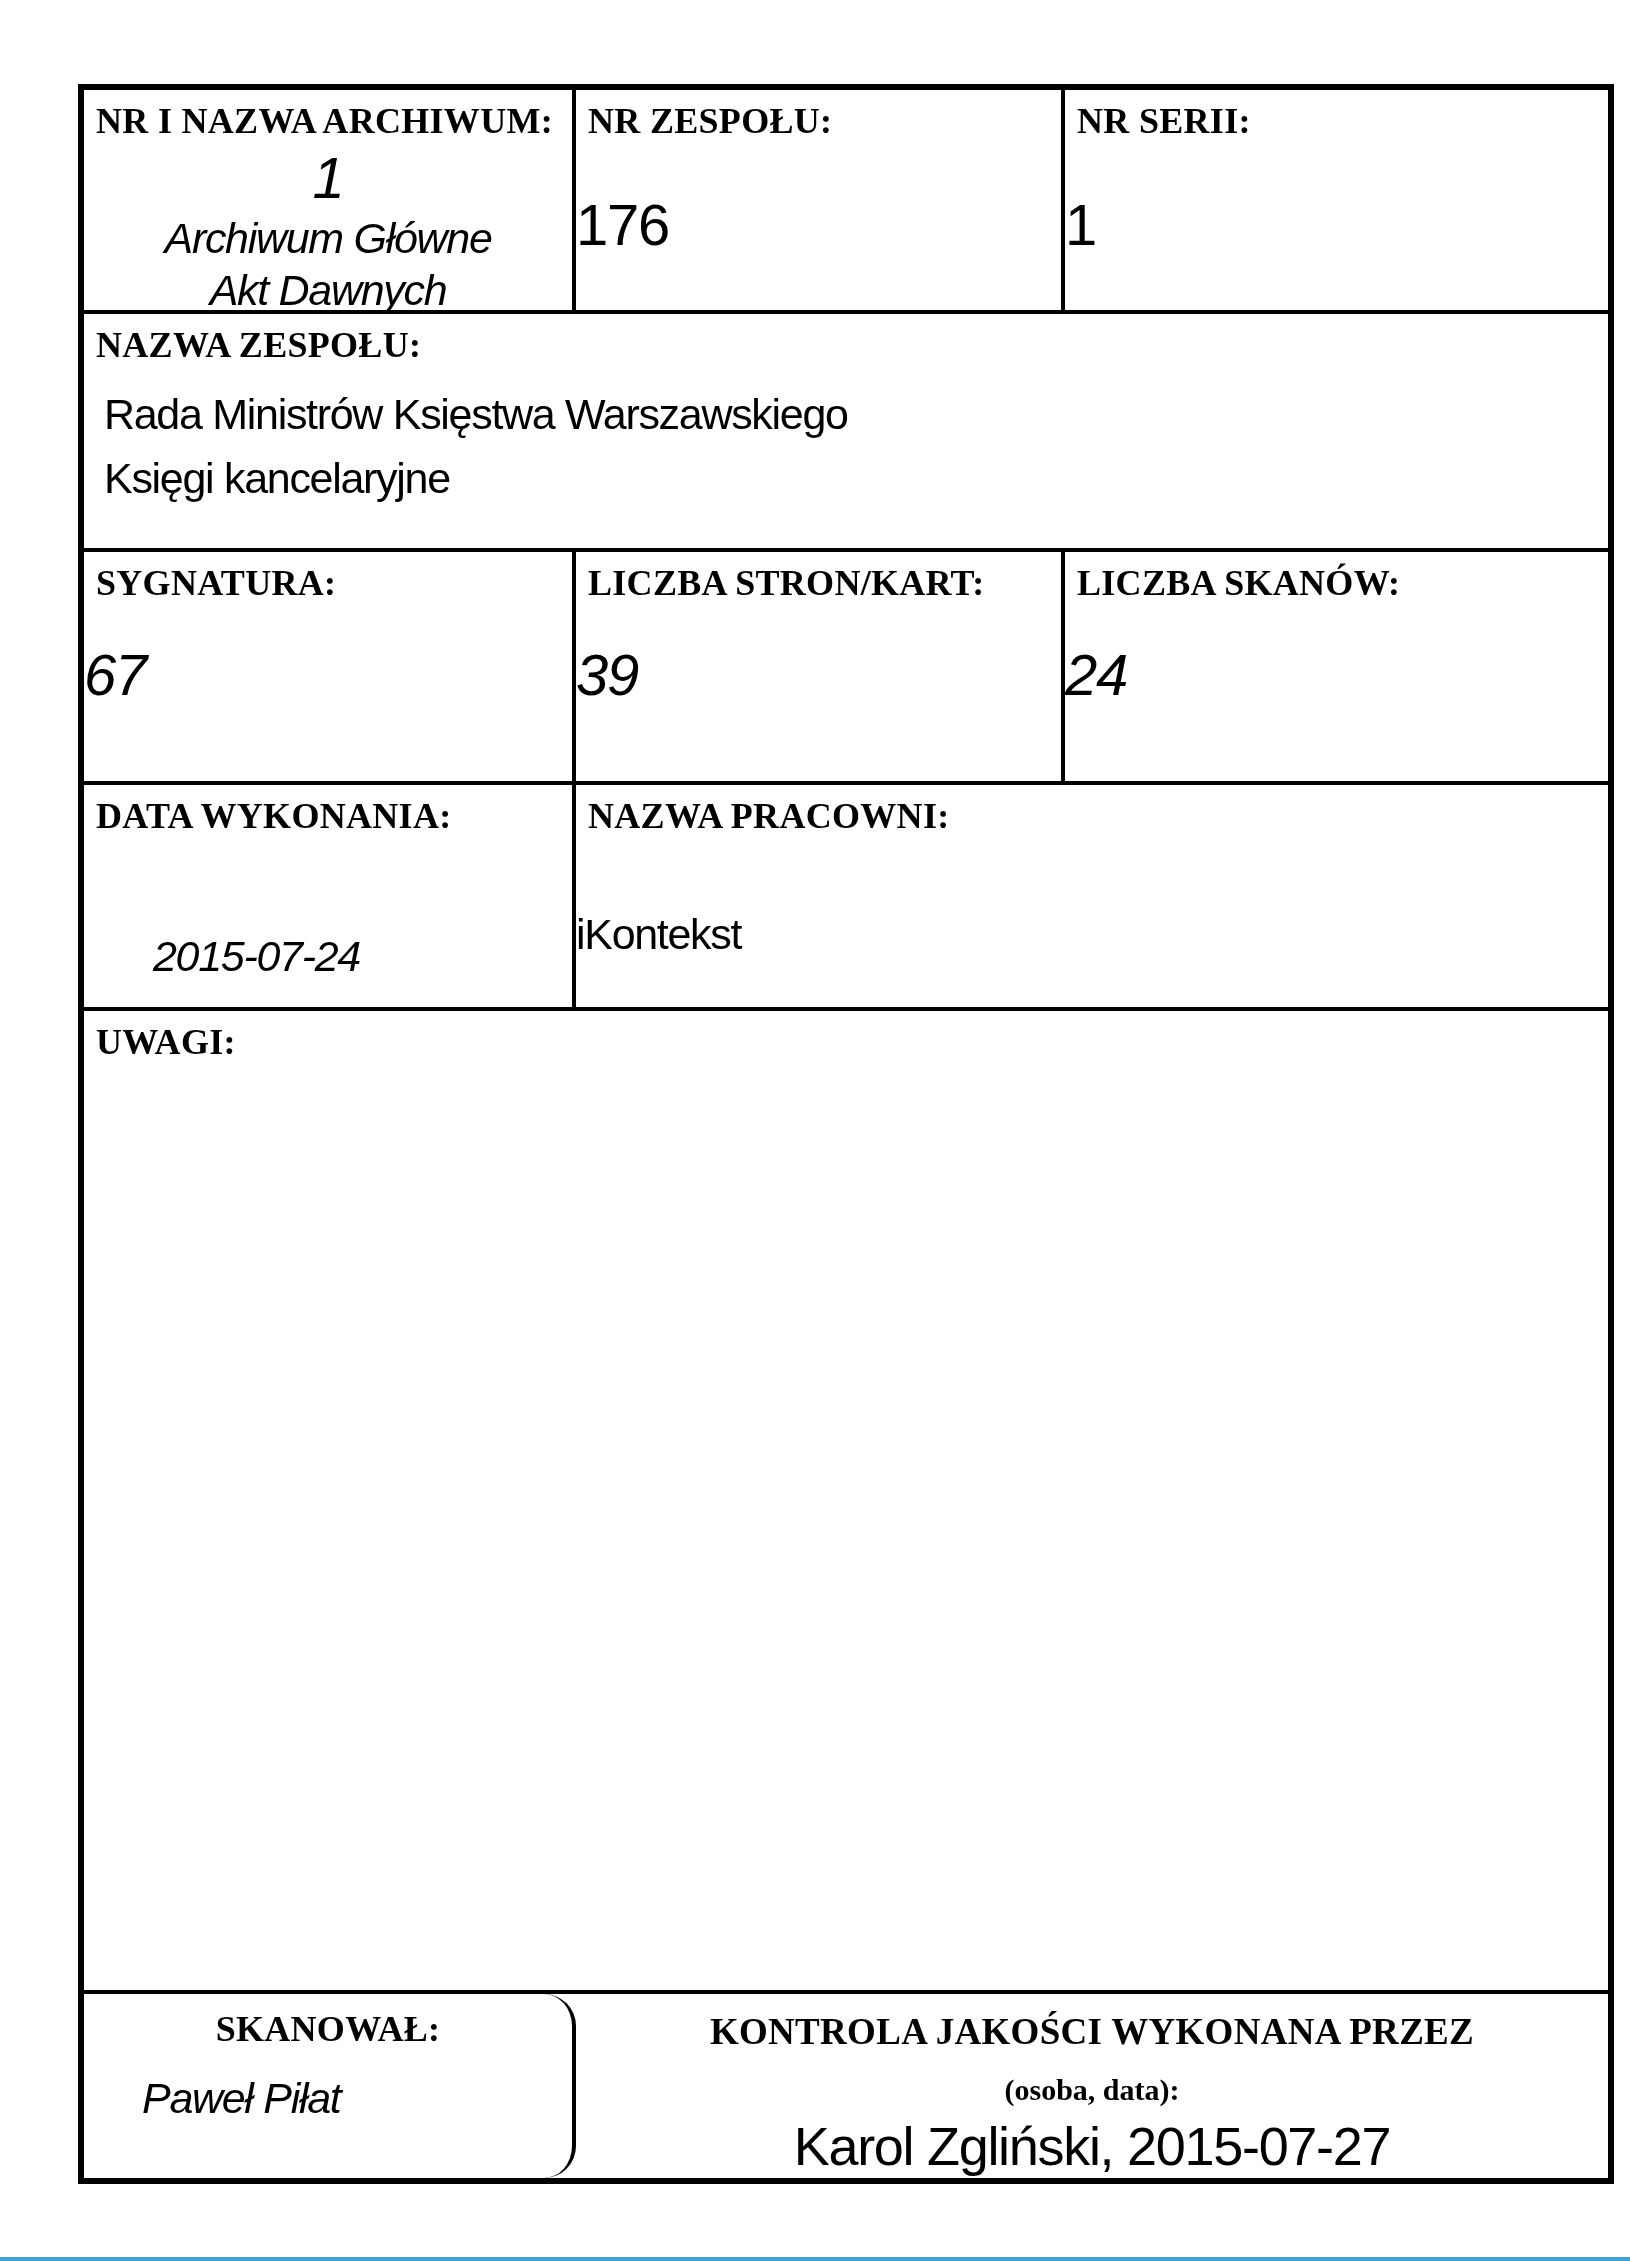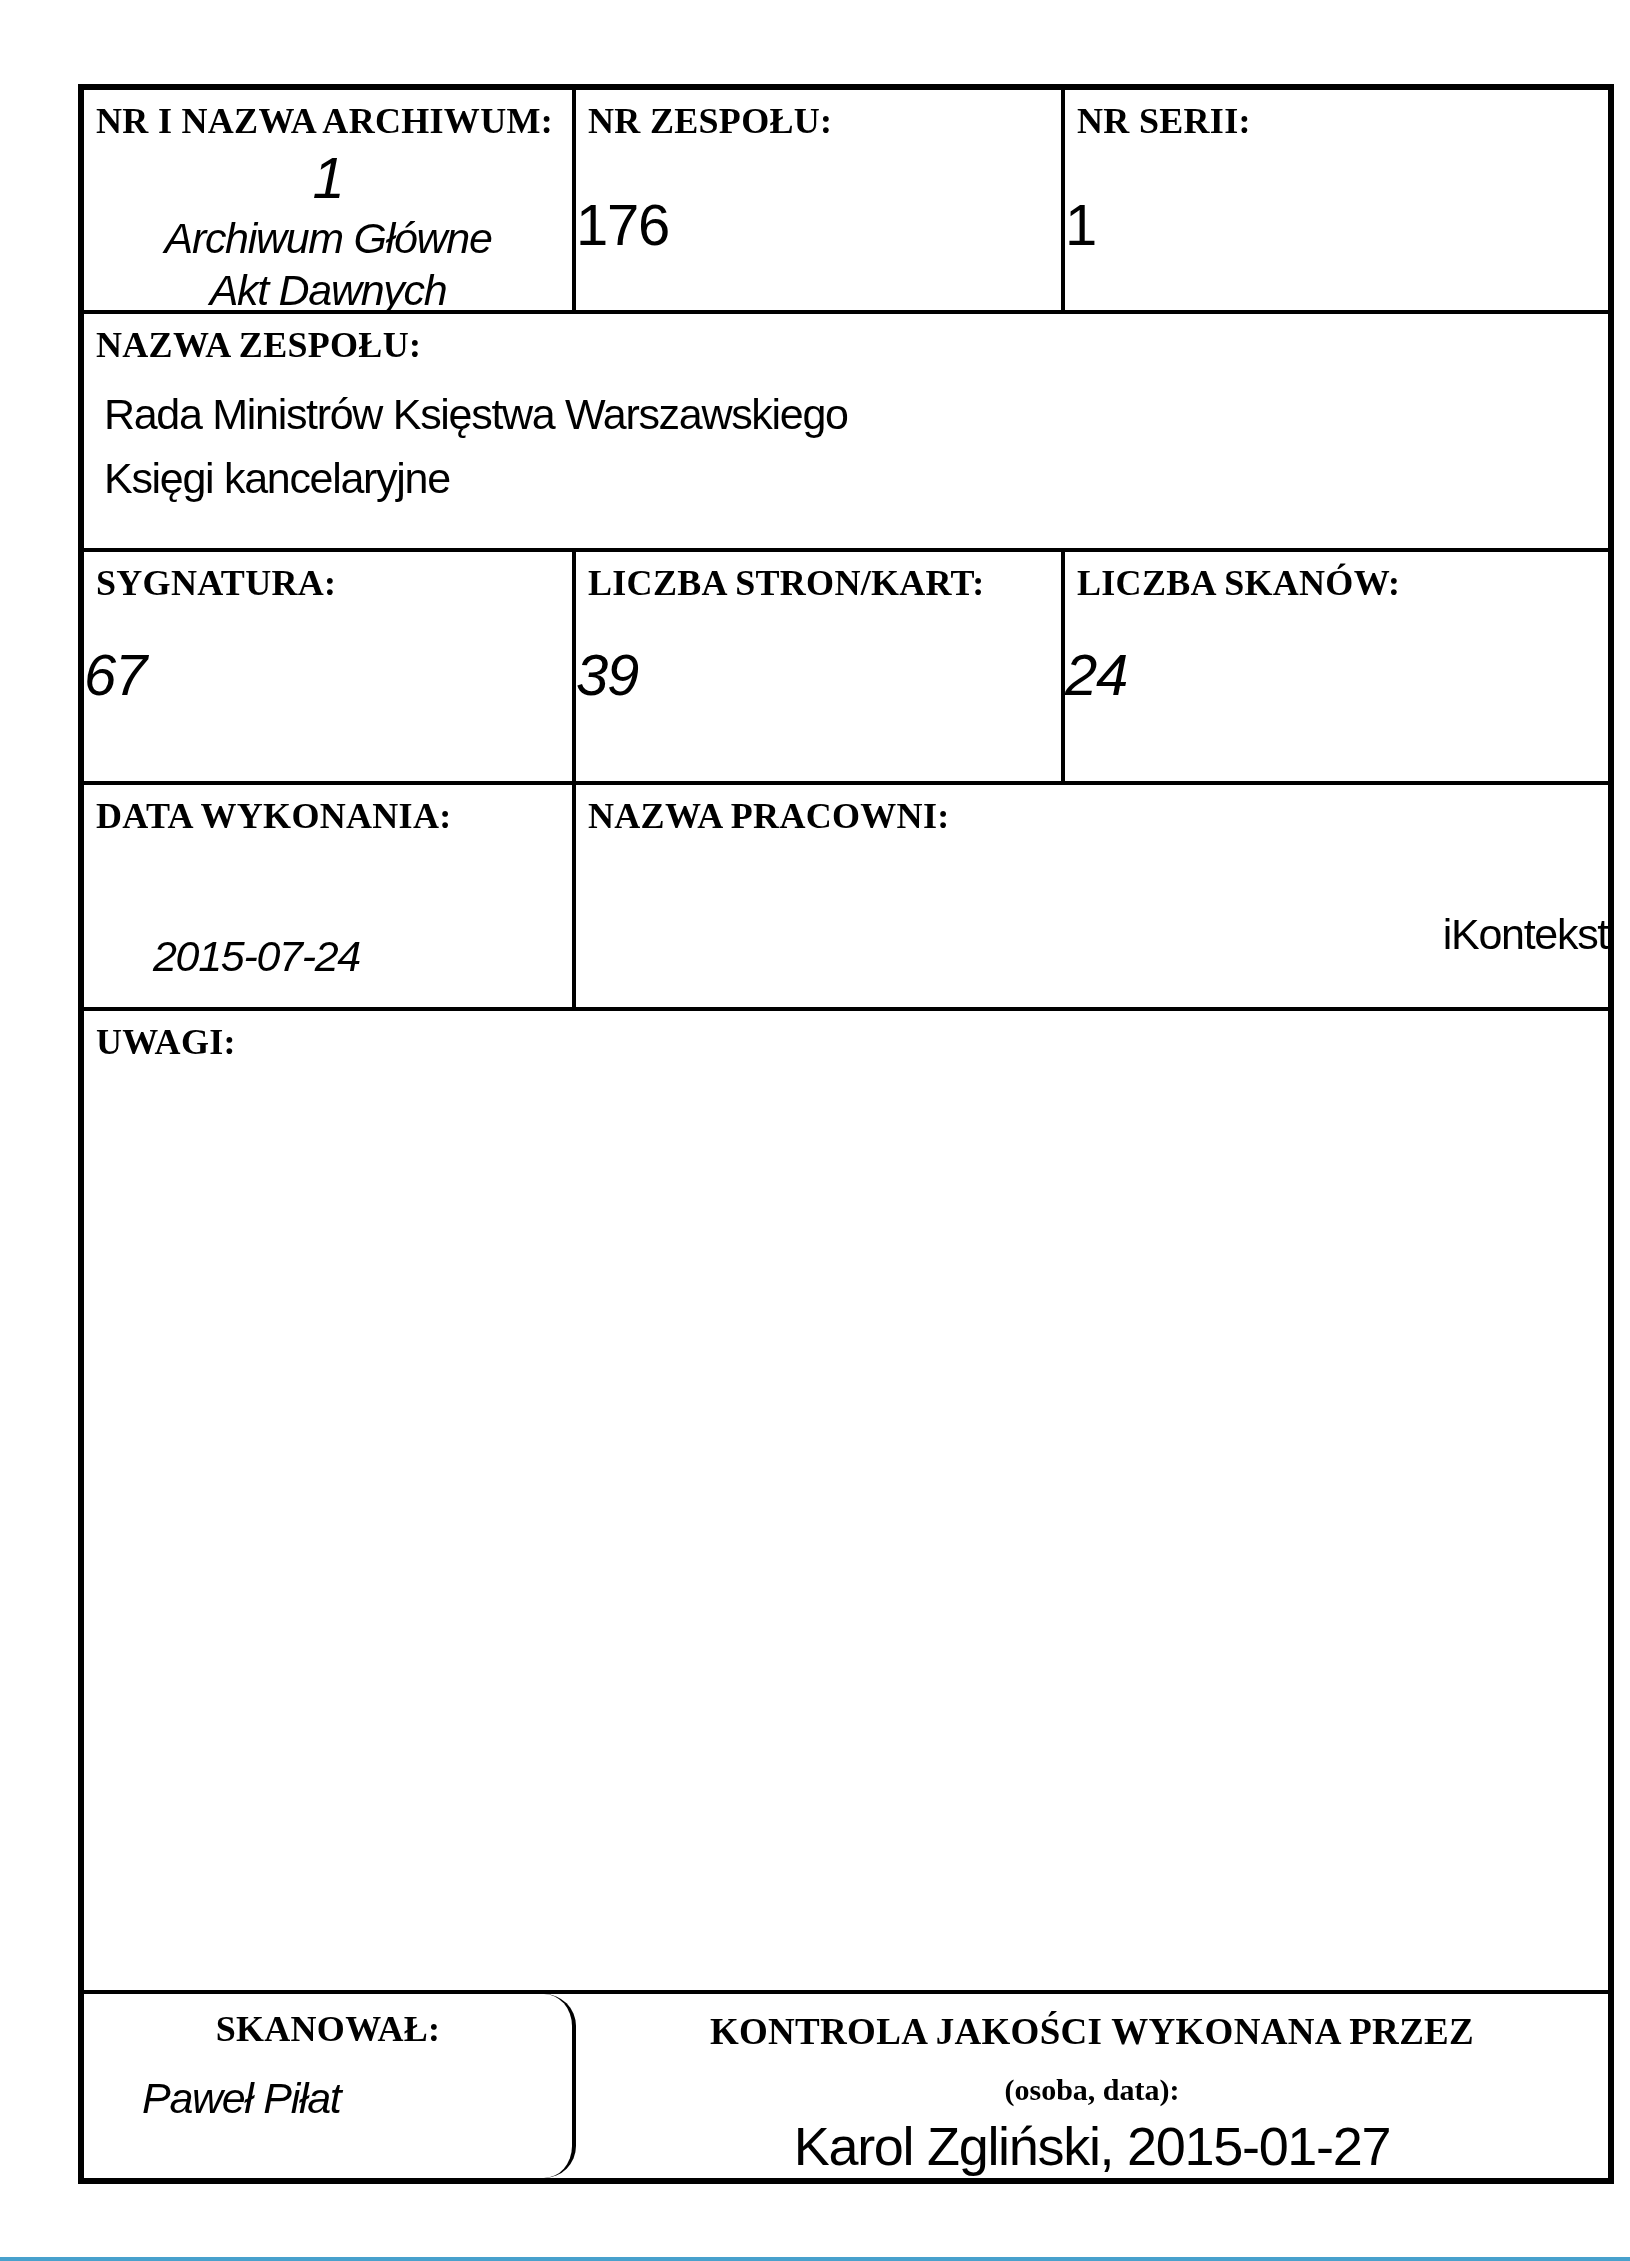--- a/index.html
+++ b/index.html
@@ -24,21 +24,21 @@
               justify-content:flex-start;text-align:center;padding-top:4px;}
   .arch-stack .name{line-height:1.22;}
   
   .zesp-val{flex:1 1 auto;display:flex;flex-direction:column;justify-content:center;
             padding:0 13px 20px 20px;}
   .zesp-val .val{line-height:1.5;letter-spacing:-1.3px;}
   
   .date-wrap{flex:1 1 auto;display:flex;align-items:flex-end;justify-content:flex-start;
              padding-left:69px;padding-bottom:26px;}
   
-  .prac-wrap{flex:1 1 auto;display:flex;align-items:center;justify-content:flex-end;padding-top:26px;}
+  .prac-wrap{flex:1 1 auto;display:flex;align-items:center;justify-content:flex-start;padding-top:26px;}
   
   .skan-lbl{text-align:center;padding:14.5px 0 0 0;}
   .skan-val{padding:25px 0 0 58px;}
   .kontrola{text-align:center;}
   .kontrola .lbl-c{font-family:"Liberation Serif",serif;font-weight:bold;font-size:37px;
                    letter-spacing:0.3px;margin-top:16px;}
   .kontrola .sub{font-family:"Liberation Serif",serif;font-weight:bold;font-size:30px;margin-top:20px;}
   .kontrola .val{margin-top:8px;font-size:54px;}
   .bottom-line{position:absolute;left:0;bottom:0;width:100%;height:4px;}
 </style>
@@ -126,21 +126,21 @@
     <div class="row last">
       <div class="cell" style="width:492px;border-radius:32px;">
         <div class="lbl skan-lbl">SKANOWAŁ:</div>
         <div class="skan-val">
           <span class="val it">Paweł Piłat</span>
         </div>
       </div>
       <div class="cell lastc kontrola" style="flex:1;">
         <div class="lbl-c">KONTROLA JAKOŚCI WYKONANA PRZEZ</div>
         <div class="sub">(osoba, data):</div>
-        <div class="val">Karol Zgliński, 2015-01-27</div>
+        <div class="val">Karol Zgliński, 2015-07-27</div>
       </div>
     </div>
 
   </div>
 
   <div class="bottom-line" style="background: rgb(71, 161, 205);"></div>
 </div>
 
 
 </body></html>

